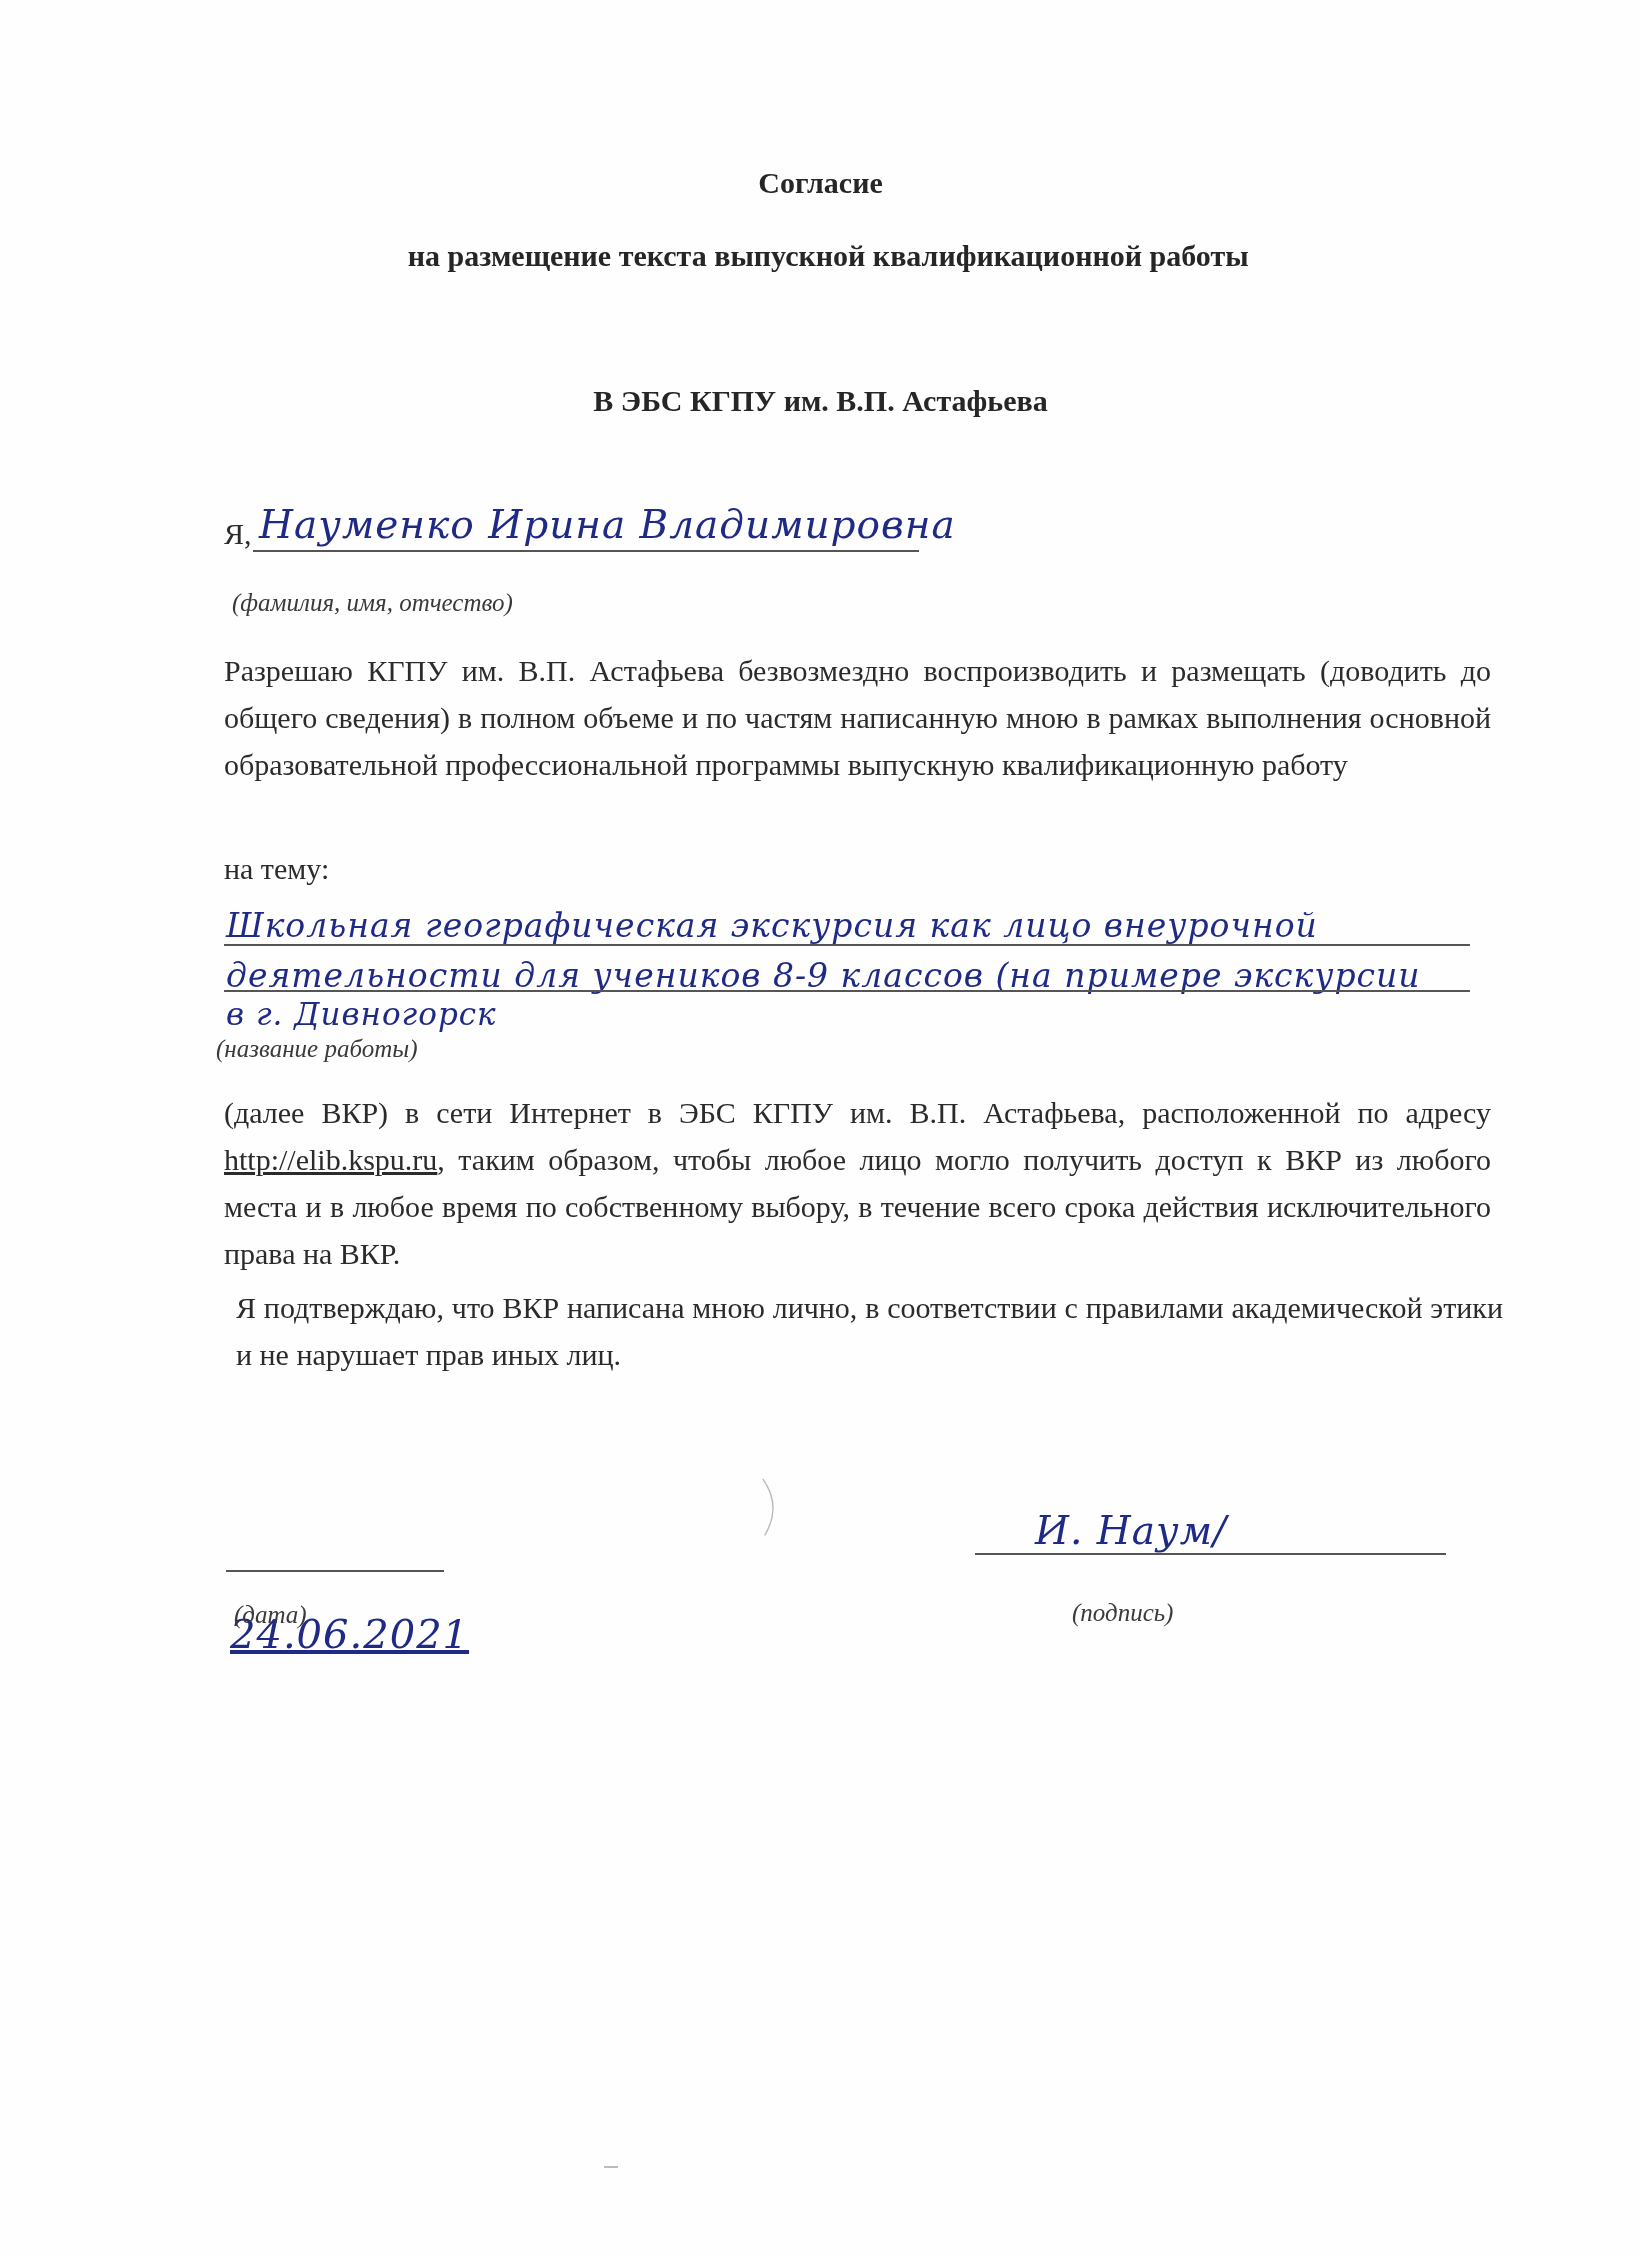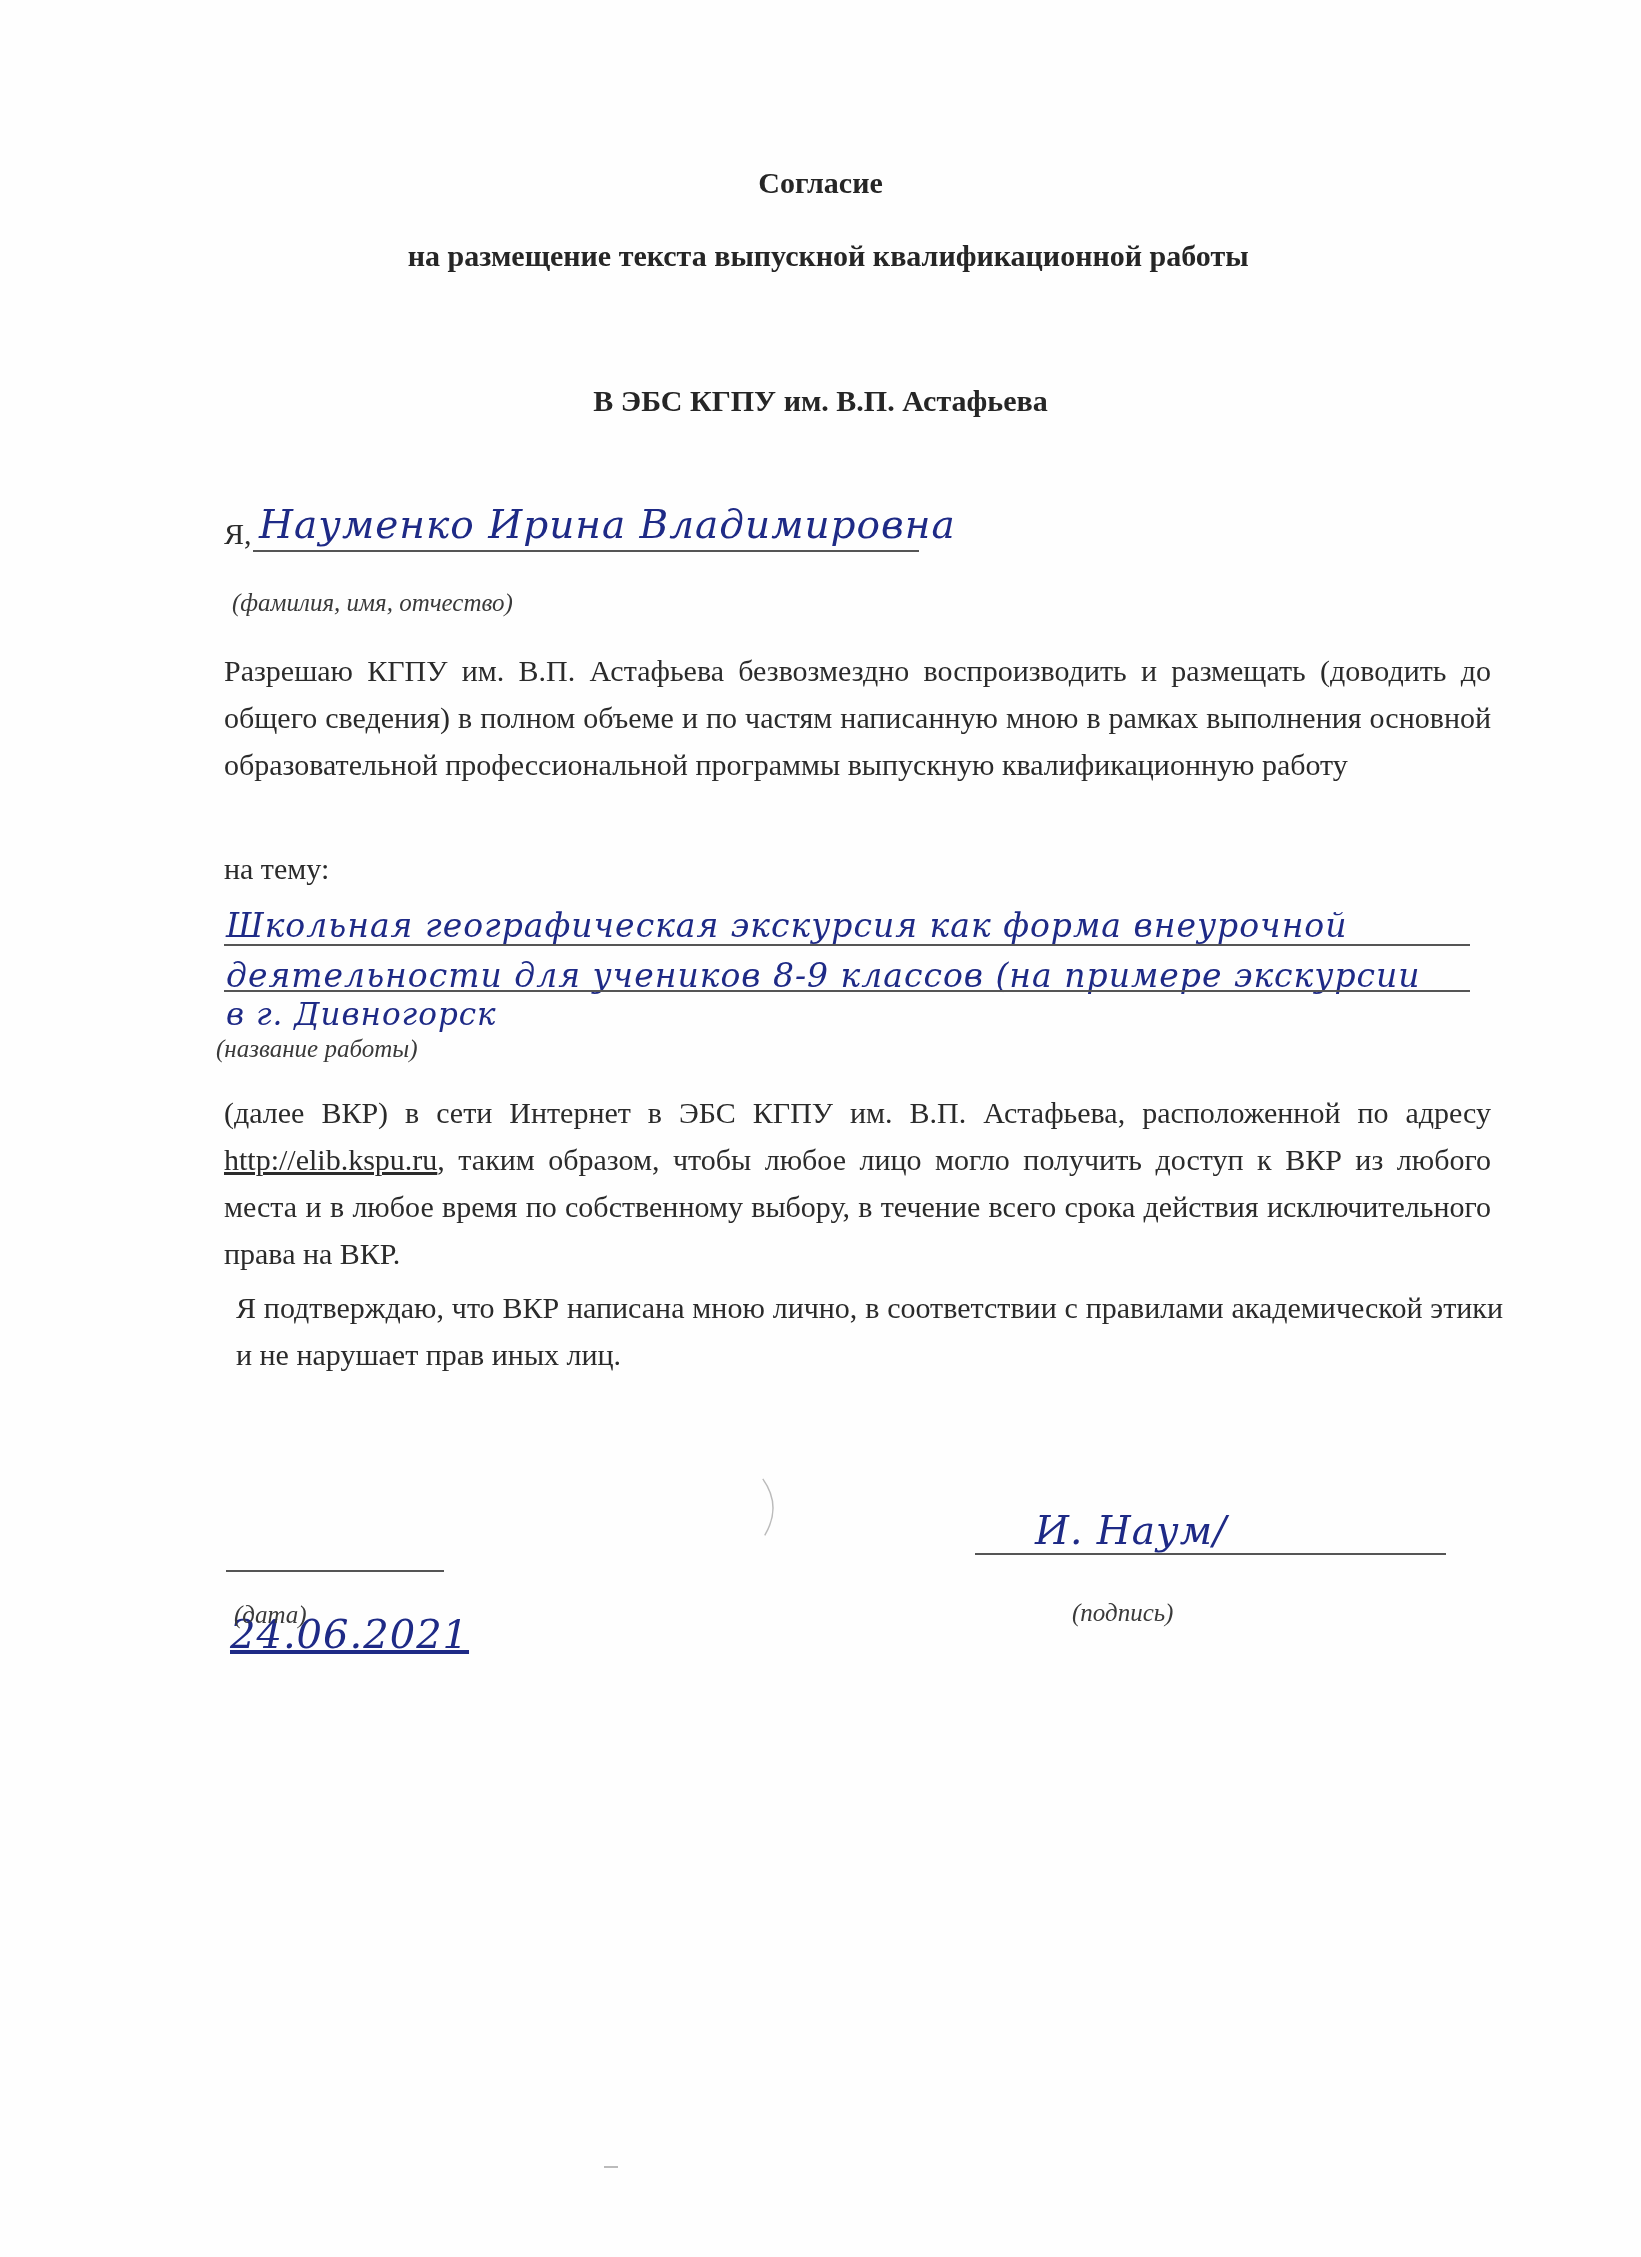--- a/index.html
+++ b/index.html
@@ -39,21 +39,21 @@
   <div class="center-line t4">В ЭБС КГПУ им. В.П. Астафьева</div>
 
   <div style="position:absolute; left:224px; top:517px; font-size:30px;">Я,</div>
   <div class="hand" style="position:absolute; left:259px; top:502px; font-size:39px;">Науменко Ирина Владимировна</div>
   <div class="uline" style="left:253px; top:550px; width:666px;"></div>
   <div class="label-it" style="left:224px; top:589px;margin-left:8px;">(фамилия, имя, отчество)</div>
 
   <div class="para" style="top:647px;">Разрешаю КГПУ им. В.П. Астафьева безвозмездно воспроизводить и размещать (доводить до общего сведения) в полном объеме и по частям написанную мною в рамках выполнения основной образовательной профессиональной программы выпускную квалификационную работу</div>
 
   <div style="position:absolute; left:224px; top:852px; font-size:30px;">на тему:</div>
-  <div class="hand" style="position:absolute; left:226px; top:906px; font-size:33px; white-space:nowrap;">Школьная географическая экскурсия как форма внеурочной</div>
+  <div class="hand" style="position:absolute; left:226px; top:906px; font-size:33px; white-space:nowrap;">Школьная географическая экскурсия как лицо внеурочной</div>
   <div class="uline" style="left:224px; top:944px; width:1246px;"></div>
   <div class="hand" style="position:absolute; left:226px; top:956px; font-size:33px; white-space:nowrap;">деятельности для учеников 8-9 классов (на примере экскурсии</div>
   <div class="uline" style="left:224px; top:990px; width:1246px;"></div>
   <div class="hand" style="position:absolute; left:226px; top:996px; font-size:31px; white-space:nowrap;">в г. Дивногорск</div>
   <div class="label-it" style="left:216px; top:1035px;">(название работы)</div>
 
   <div class="para" style="top:1089px;">
     <span>(далее ВКР) в сети Интернет в ЭБС КГПУ им. В.П. Астафьева, расположенной по адресу</span>
     <a class="link">http://elib.kspu.ru</a><span>, таким образом, чтобы любое лицо могло получить доступ к ВКР из любого места и в любое время по собственному выбору, в течение всего срока действия исключительного права на ВКР.</span>
   </div>

